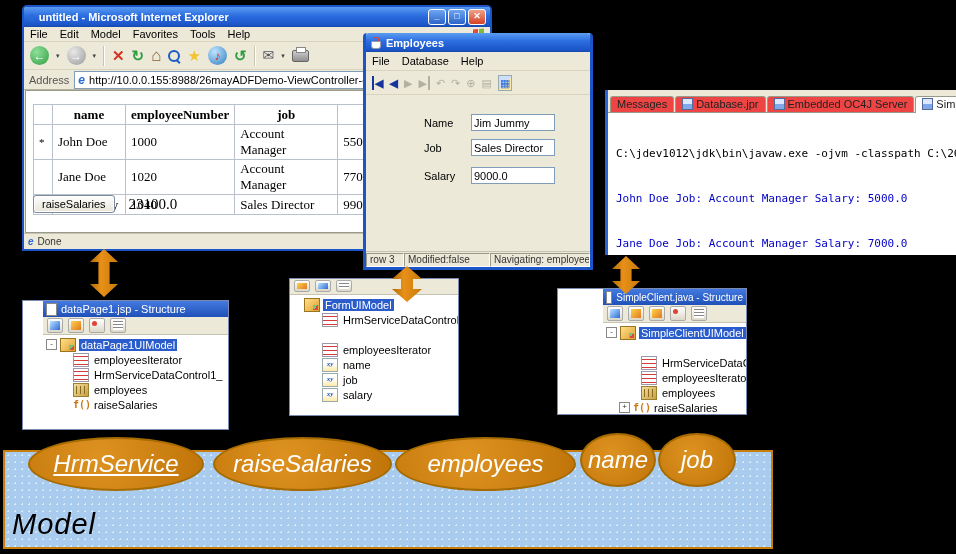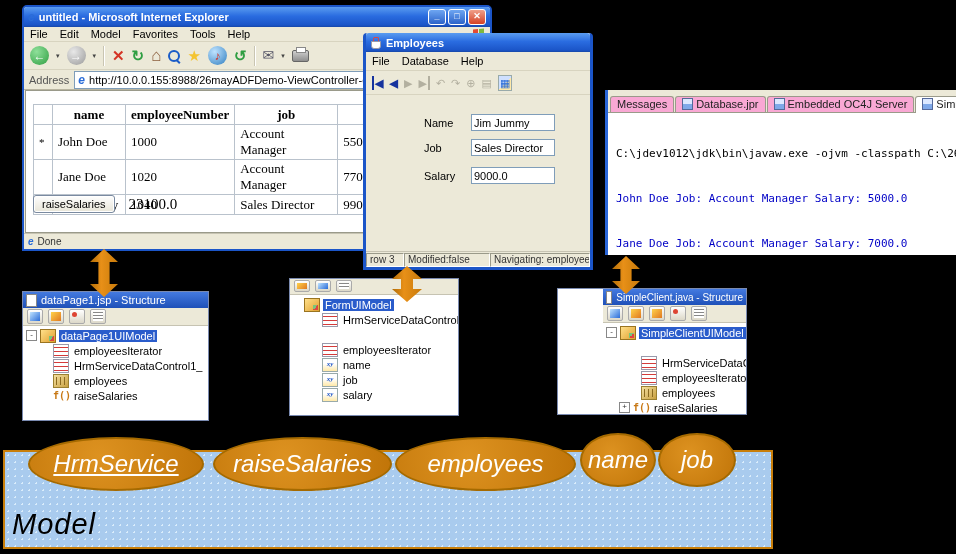--- a/index.html
+++ b/index.html
@@ -74,21 +74,21 @@
   .navi.colored{color:#2a6cd8;background:linear-gradient(135deg,#cfe0ff 50%,#ffe9a8 50%);padding:0 1px;border:1px solid #9aa;}
   #empwin .form{flex:1;position:relative;font-size:11px;}
   .frm-label{position:absolute;left:58px;color:#000;}
   .frm-field{position:absolute;left:105px;width:78px;height:15px;border:1px solid #7F9DB9;background:#fff;font-size:11px;font-family:"Liberation Sans",sans-serif;padding:0 2px;}
   #empwin .statusbar{height:15px;font-size:10px;}
   .stseg{border:1px solid;border-color:#9a9a8a #fff #fff #9a9a8a;padding:0 3px;height:12px;line-height:12px;white-space:nowrap;overflow:hidden;}
 
   
   #logwin{left:605px;top:90px;width:351px;height:165px;background:#ECE9D8;border-left:3px solid #2a66d8;z-index:2;display:flex;flex-direction:column;overflow:hidden;}
   .tabbar{display:flex;align-items:flex-end;gap:1px;height:20px;padding:2px 2px 0 2px;font-size:11px;}
-  .tab{display:flex;align-items:center;gap:3px;padding:1px 6px 2px 6px;background:#f9a8d4;border:1px solid #9a9a8a;border-bottom:none;border-radius:3px 3px 0 0;color:#222;white-space:nowrap;}
+  .tab{display:flex;align-items:center;gap:3px;padding:1px 6px 2px 6px;background:#ef4444;border:1px solid #9a9a8a;border-bottom:none;border-radius:3px 3px 0 0;color:#222;white-space:nowrap;}
   .tab.active{background:#fff;position:relative;top:1px;padding-bottom:3px;}
   .jarico{width:9px;height:10px;background:linear-gradient(180deg,#dce8ff 50%,#7fa8e8 50%);border:1px solid #55699a;}
   .loglines{flex:1;background:#fff;border-top:1px solid #9a9a8a;font-family:"DejaVu Sans Mono",monospace;font-size:11px;line-height:15px;padding:3px 0 0 8px;white-space:pre;overflow:hidden;}
   .ln-cmd,.ln-end{color:#000;}
   .ln-out{color:#0000c6;}
 
   
   .struct{background:#fff;border:1px solid #7a8ab0;display:flex;flex-direction:column;overflow:hidden;}
   .struct .ptitle{height:16px;display:flex;align-items:center;gap:4px;padding:0 3px;color:#fff;font-size:11px;background:linear-gradient(180deg,#447ae0,#1e50b8);white-space:nowrap;overflow:hidden;}
   .ptoolbar{display:flex;align-items:center;gap:5px;background:#ECE9D8;border-bottom:1px solid #c6c3b2;padding:1px 4px;}
@@ -104,21 +104,21 @@
   .tlabel.sel{background:#2a5ccb;color:#fff;}
   .ticon{flex:0 0 auto;width:14px;height:12px;position:relative;}
   .i-model{background:linear-gradient(135deg,#ffe08a,#e0a030);border:1px solid #9a7420;}
   .i-model::after{content:"";position:absolute;right:1px;bottom:1px;width:5px;height:5px;background:linear-gradient(135deg,#7ac47a 50%,#d44 50%);}
   .i-iter{background:#fff;border:1px solid #99a;box-shadow:inset 0 2px 0 #fff;background-image:repeating-linear-gradient(180deg,#d43b3b 0 1px,#fff 1px 4px);background-position:0 2px;}
   .i-coll{background:linear-gradient(135deg,#f4e0a0,#c8a040);border:1px solid #9a8030;}
   .i-coll::after{content:"";position:absolute;inset:2px;background:repeating-linear-gradient(90deg,#8a6a20 0 1px,transparent 1px 4px);}
   .i-fn{width:16px;font:bold 10px "DejaVu Sans Mono",monospace;color:#c87814;}
   .i-attr{background:linear-gradient(180deg,#fff 40%,#ffe9a8);border:1px solid #9aa;font:italic bold 7px "Liberation Serif",serif;color:#1a52c8;text-align:center;line-height:11px;}
 
-  #p-datapage{left:22px;top:291px;width:185px;height:128px;z-index:2;}
+  #p-datapage{left:22px;top:300px;width:185px;height:128px;z-index:2;padding-left:20px;}
   #p-form{left:277px;top:278px;width:168px;height:136px;z-index:2;margin-left:12px;}
   #p-simple{left:557px;top:288px;width:143px;height:125px;z-index:2;padding-left:45px;}
   .sliver{height:13px;background:#ECE9D8;border-bottom:1px solid #c6c3b2;display:flex;gap:5px;padding:1px 4px;overflow:hidden;}
   .sliver .pt-ico{height:10px;}
 
   
   .varrow{position:absolute;z-index:4;background:linear-gradient(90deg,#b06c06,#e89018 40%,#c87a0a);
     clip-path:polygon(50% 0,100% 13px,70% 13px,70% calc(100% - 13px),100% calc(100% - 13px),50% 100%,0 calc(100% - 13px),30% calc(100% - 13px),30% 13px,0 13px);}
   #arrow-ie{left:90px;top:249px;width:28px;height:48px;}
   #arrow-emp{left:392px;top:266px;width:30px;height:36px;}

